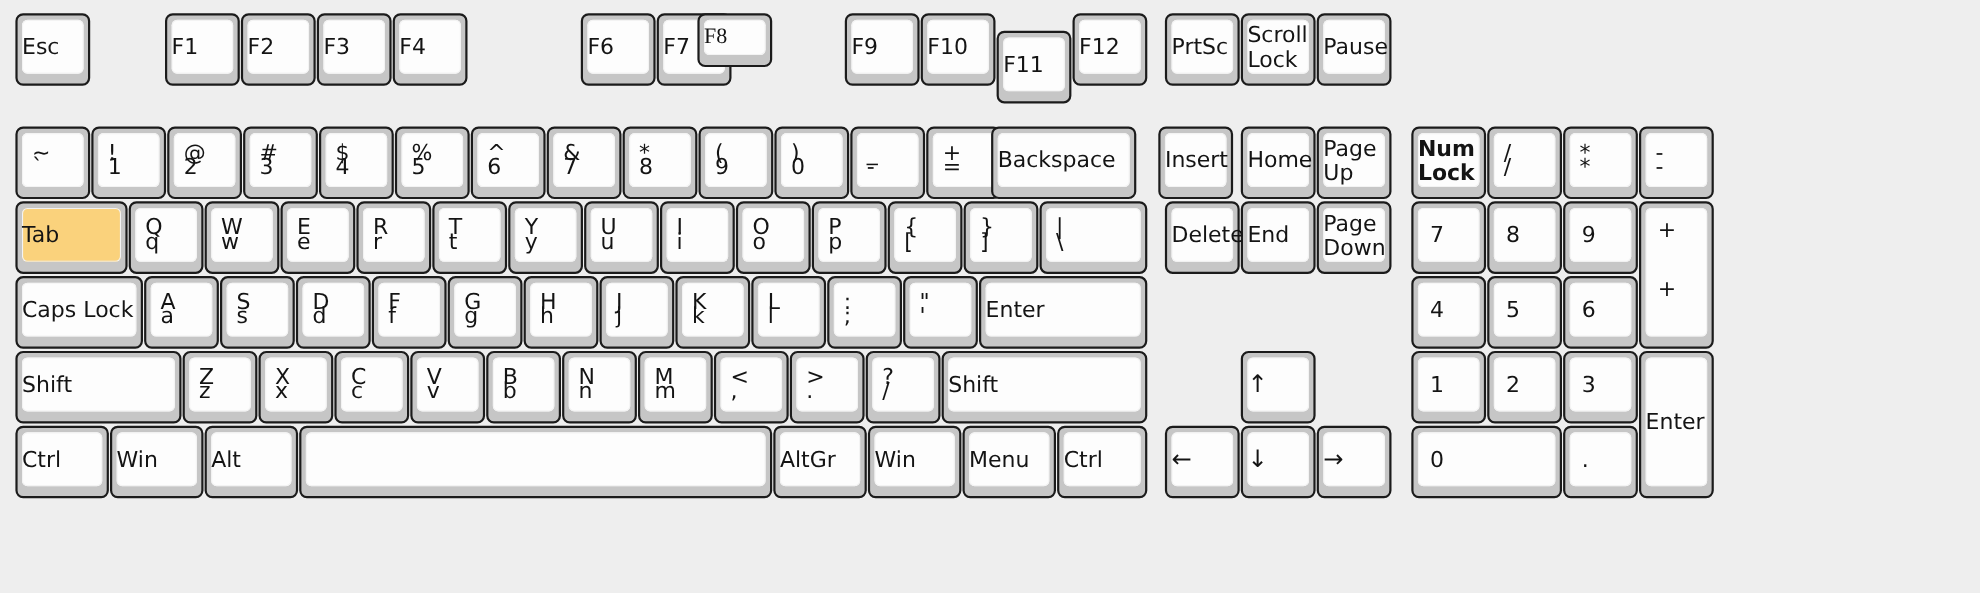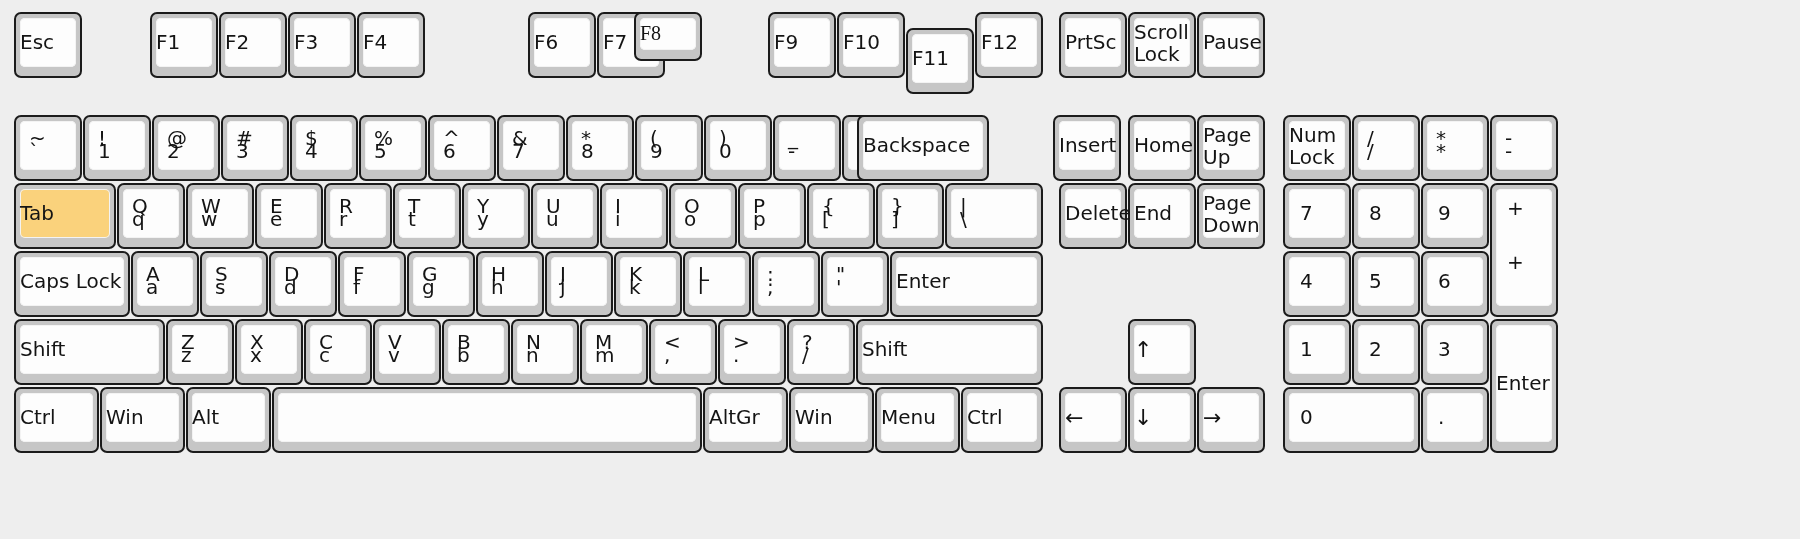--- a/index.html
+++ b/index.html
@@ -216,21 +216,21 @@
         <span class="lbl top">_</span>
         <span class="lbl bot">-</span>
       </div>
     </div>
   <div class="key" style="left:842px; top:115px; width:68px; height:66px;">
       <div class="cap">
         <span class="lbl top">+</span>
         <span class="lbl bot">=</span>
       </div>
     </div>
-  <div class="key" style="left:857px; top:115px; width:132px; height:66px;">
+  <div class="key" style="left:901px; top:115px; width:132px; height:66px;">
       <div class="cap">
         <span class="lbl center">Backspace</span>
       </div>
     </div>
 
   <div class="key highlight" style="left:14px; top:183px; width:102px; height:66px;">
       <div class="cap">
         <span class="lbl center">Tab</span>
       </div>
     </div>
@@ -548,21 +548,21 @@
       <div class="cap">
         <span class="lbl center arrow">↓</span>
       </div>
     </div>
   <div class="key" style="left:1197px; top:387px; width:68px; height:66px;">
       <div class="cap">
         <span class="lbl center arrow">→</span>
       </div>
     </div>
 
-  <div class="key" style="left:1283px; top:115px; width:68px; height:66px;">
+  <div class="key" style="left:1283px; top:115px; width:68px; height:66px;font-weight:bold;">
       <div class="cap">
         <span class="lbl center twoline"><span>Num</span><br><span>Lock</span></span>
       </div>
     </div>
   <div class="key" style="left:1352px; top:115px; width:68px; height:66px;">
       <div class="cap">
         <span class="lbl top">/</span>
         <span class="lbl bot">/</span>
       </div>
     </div>

